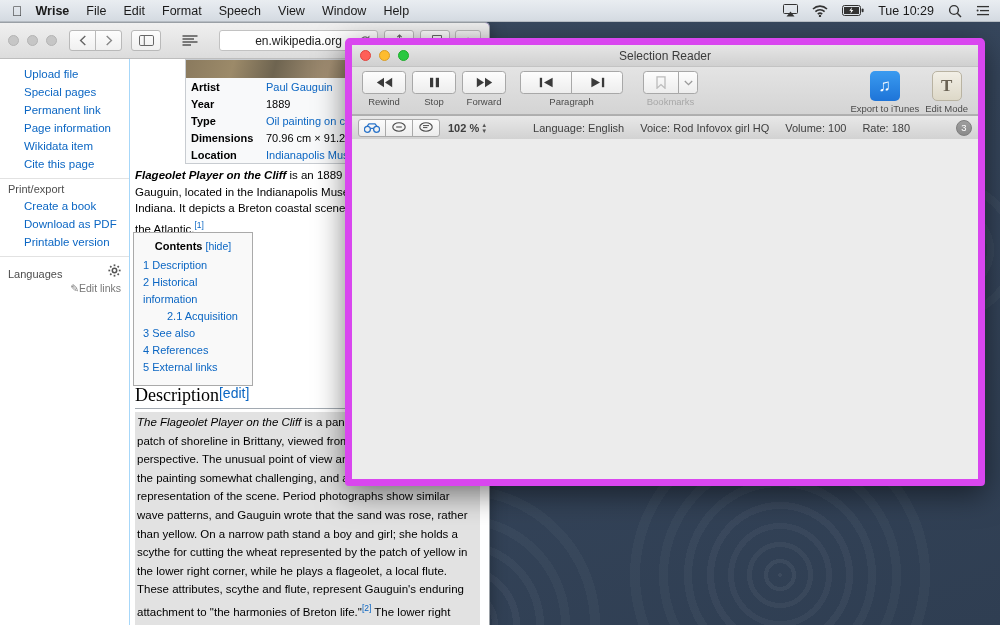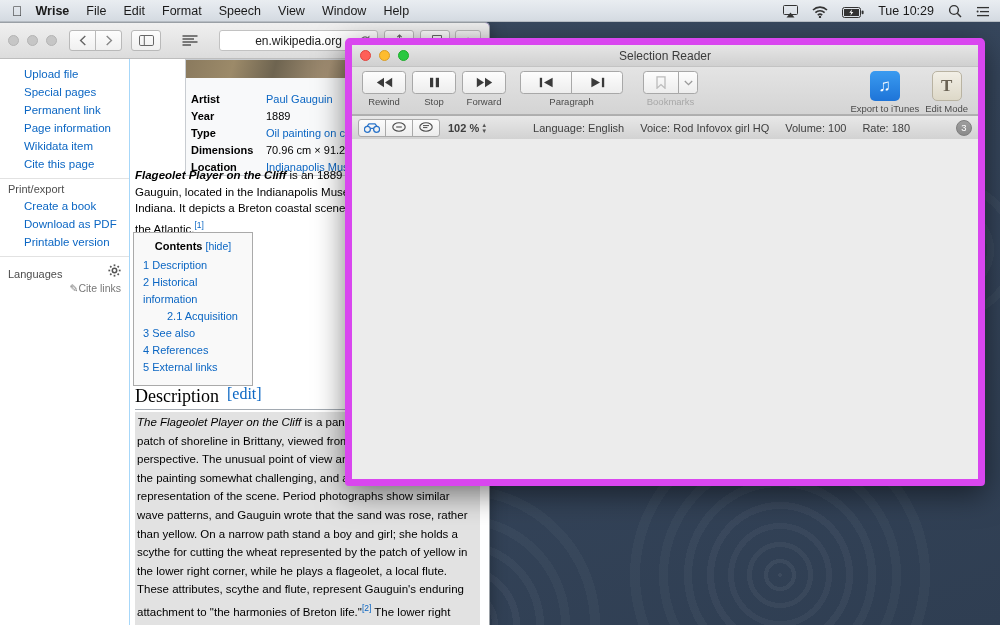--- a/index.html
+++ b/index.html
@@ -23,21 +23,21 @@
   #menubar {
     position: absolute; top: 0; left: 0; width: 1000px; height: 22px;
     background: linear-gradient(to bottom, #e9edf1 0%, #dfe4ea 50%, #d4dae1 100%);
     border-bottom: 1px solid #b6bcc3;
     display: flex; align-items: center; font-size: 12.5px; color: #1a1a1a;
     z-index: 50;
   }
   #menubar .apple { margin-left: 12px; margin-right: 13px; font-size: 14px; line-height: 1; }
   #menubar .mi { margin-right: 17px; white-space: nowrap; }
   #menubar .mi.app { font-weight: bold; }
-  #menubar .right { margin-left: auto; display: flex; align-items: flex-end; margin-right: 10px; }
+  #menubar .right { margin-left: auto; display: flex; align-items: center; margin-right: 10px; }
   #menubar .right .s { margin-left: 14px; display: flex; align-items: center; }
   .svgico { display: block; }
 
   
   #safari {
     position: absolute; left: 0; top: 22px; width: 490px; height: 603px;
     background: #6d28d9; border: 1px solid #9aa0a6; border-left: none; border-bottom: none;
     border-radius: 0 5px 0 0; overflow: hidden;
     box-shadow: 0 3px 16px rgba(0,0,0,0.35);
     z-index: 10;
@@ -89,21 +89,21 @@
   #wiki-main { flex: 1; position: relative; padding: 6px 8px 0 8px; overflow: hidden; }
 
   .infobox {
     position: absolute; left: 55px; top: 0; width: 300px;
     background: #f8f9fa; border: 1px solid #c8ccd1; font-size: 11px;
   }
   .infobox .ibimg {
     height: 18px;
     background: linear-gradient(105deg,#8a7a5e 0%,#9c8a69 16%,#6e6450 30%,#a49074 48%,#7d7058 62%,#b0a184 78%,#8d7f64 100%);
   }
-  .infobox table { border-collapse: collapse; width: 100%; margin-top: 12px; }
+  .infobox table { border-collapse: collapse; width: 100%; }
   .infobox th { text-align: left; font-weight: bold; padding: 2.5px 5px; width: 76px; vertical-align: top; }
   .infobox td { padding: 2.5px 4px; vertical-align: top; }
   .lk { color: #0b66c3; }
 
   .lead { position: absolute; left: 5px; top: 108px; width: 350px; line-height: 16.5px; }
   .lead b { font-style: italic; }
   .sup { font-size: 8.5px; vertical-align: super; color: #0b66c3; }
 
   .toc {
     position: absolute; left: 3px; top: 173px; width: 120px;
@@ -112,21 +112,21 @@
   .toc .toctitle { text-align: center; font-weight: bold; margin-bottom: 5px; }
   .toc .toctitle .hide { font-weight: normal; color: #0b66c3; font-size: 10.5px; }
   .toc .tocli { color: #0b66c3; line-height: 17px; }
   .toc .tocli.sub { padding-left: 24px; }
 
   .sec-head {
     position: absolute; left: 5px; top: 326px; width: 350px;
     font-family: "Liberation Serif", serif; font-size: 18px; border-bottom: 1px solid #a2a9b1;
     padding-bottom: 2px;
   }
-  .sec-head .editlink { font-family: Liberation Serif, serif; font-size: 16px; color: #0b66c3; vertical-align: 3px; margin-left: 8px; }
+  .sec-head .editlink { font-family: Liberation Sans, sans-serif; font-size: 14px; color: #0b66c3; vertical-align: 3px; margin-left: 0; }
 
   .body-para {
     position: absolute; left: 5px; top: 353px; width: 345px;
     line-height: 18.6px; background: #e2e2e2; padding: 1px 2px;
   }
   .body-para .it { font-style: italic; }
 
   
   #reader {
     position: absolute; left: 345px; top: 38px; width: 640px; height: 448px;
@@ -349,21 +349,21 @@
                   <line x1="10.8" y1="6.5" x2="12.6" y2="6.5"></line>
                   <line x1="2.2" y1="2.2" x2="3.4" y2="3.4"></line>
                   <line x1="9.6" y1="9.6" x2="10.8" y2="10.8"></line>
                   <line x1="10.8" y1="2.2" x2="9.6" y2="3.4"></line>
                   <line x1="3.4" y1="9.6" x2="2.2" y2="10.8"></line>
                 </g>
               </svg>
           </span>
         </div>
         <div id="edit-links">
-          <span>✎</span><span>Cite links</span>
+          <span>✎</span><span>Edit links</span>
         </div>
       </div>
     </div>
 
     <div id="wiki-main">
 
       <div class="infobox">
         <div class="ibimg"></div>
         <table>
           <tbody>

